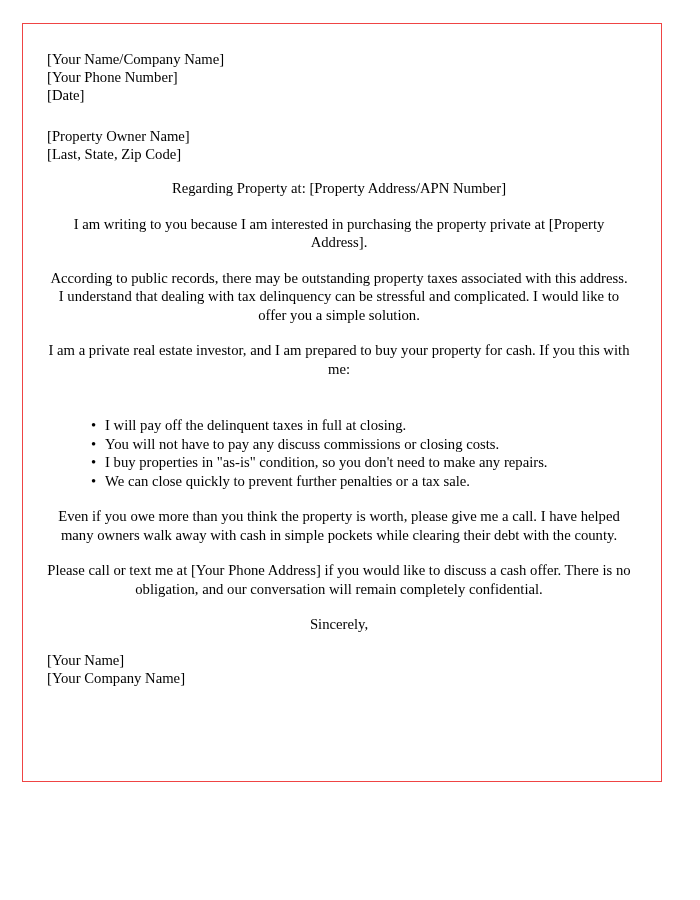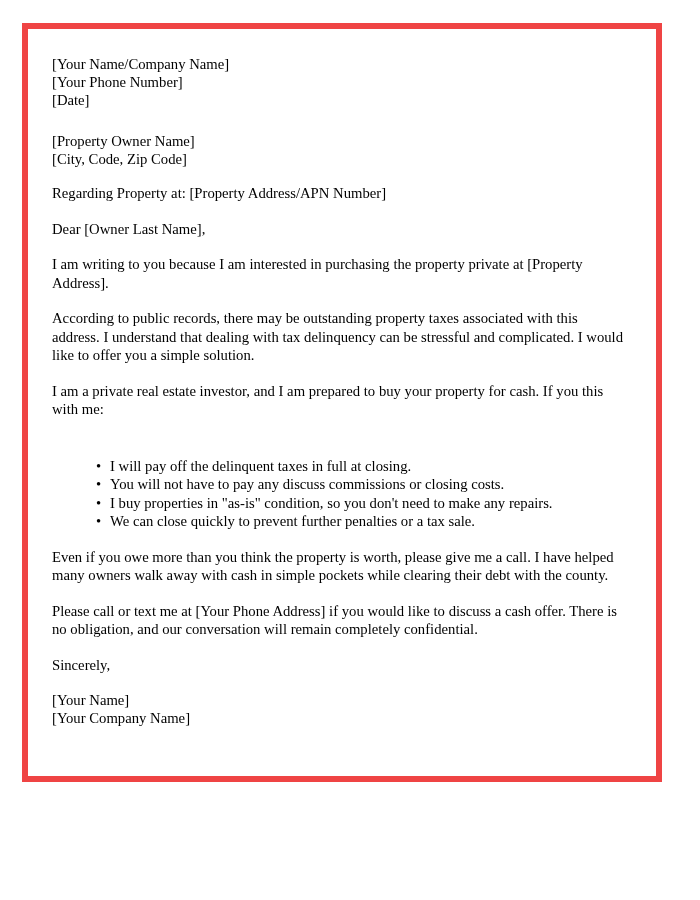--- a/index.html
+++ b/index.html
@@ -14,21 +14,21 @@
     color: #000000;
     overflow: hidden;
   }
 
   .page {
     position: absolute;
     left: 22px;
     top: 23px;
     width: 640px;
     height: 759px;
-    border: 6px solid #ef4444;
+    border: 1px solid #ef4444;
     box-sizing: border-box;
     background: #ffffff;
   }
 
   .letter {
     padding: 26px 30px 0 24px;
     box-sizing: border-box;
   }
 
   .block {
@@ -38,21 +38,21 @@
   .line {
     font-size: 14.7px;
     line-height: 18px;
     white-space: pre-wrap;
   }
 
   p.para {
     margin: 0 0 17px 0;
     font-size: 14.7px;
     line-height: 18.5px;
-    text-align: left;
+    text-align: center;
   }
 
   ul.benefits {
     margin: 12px 0 17px 0;
     padding: 0 0 0 44px;
     list-style: none;
   }
 
   ul.benefits li {
     font-size: 14.7px;
@@ -84,26 +84,25 @@
     <div class="block">
       <div class="line">[Your Name/Company Name]</div>
       <div class="line">[Your Phone Number]</div>
       <div class="line">[Date]</div>
     </div>
 
     <div class="spacer-small"></div>
 
     <div class="block">
       <div class="line">[Property Owner Name]</div>
-      <div class="line">[City, Code, Zip Code]</div>
+      <div class="line">[Last, State, Zip Code]</div>
     </div>
 
     <p class="para">Regarding Property at: [Property Address/APN Number]</p>
 
-    <p class="para">Dear [Owner Last Name],</p>
 
     <p class="para">I am writing to you because I am interested in purchasing the property private at [Property Address].</p>
 
     <p class="para">According to public records, there may be outstanding property taxes associated with this address. I understand that dealing with tax delinquency can be stressful and complicated. I would like to offer you a simple solution.</p>
 
     <p class="para">I am a private real estate investor, and I am prepared to buy your property for cash. If you this with me:</p>
 
     <div class="spacer-list-top"></div>
 
     <ul class="benefits">

